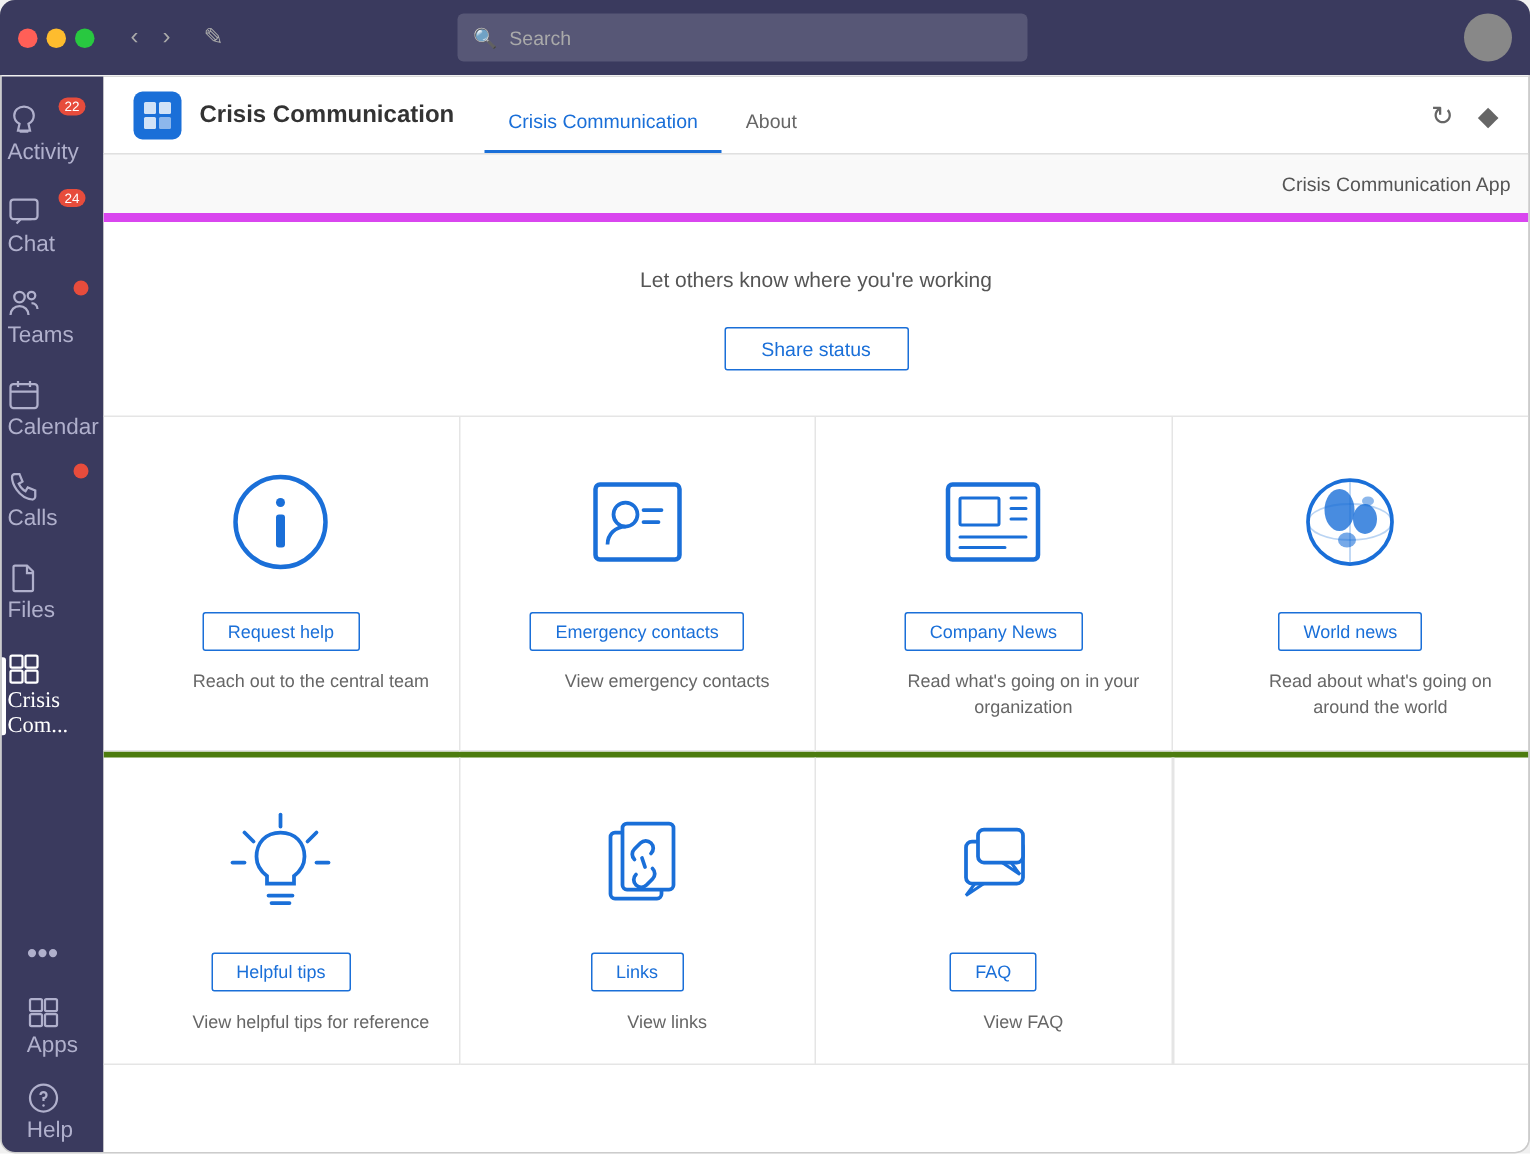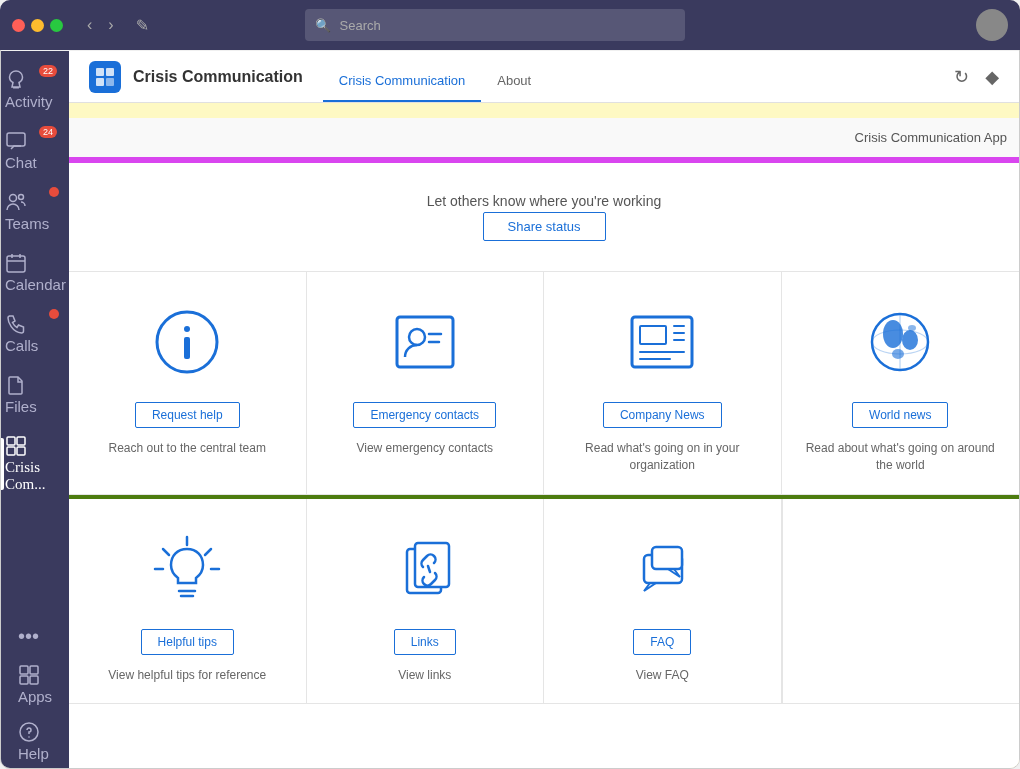--- a/index.html
+++ b/index.html
@@ -55,21 +55,21 @@
       background: #e74c3c; color: #fff; border-radius: 50%;
       font-size: 9px; width: 10px; height: 10px; display: flex; align-items: center; justify-content: center;
     }
     .sidebar-bottom { margin-top: auto; }
     .sidebar-item.active-app::before {
       content: ''; position: absolute; left: 0; top: 50%; transform: translateY(-50%);
       width: 3px; height: 70%; background: #fff; border-radius: 0 2px 2px 0;
     }
 
     
-    .content-area { flex: 1; display: flex; flex-direction: column; background: #fef9c3; gap: 15px; }
+    .content-area { flex: 1; display: flex; flex-direction: column; background: #737373; }
 
     
     .app-header {
       background: #fff; height: 52px; display: flex; align-items: center;
       padding: 0 20px; border-bottom: 1px solid #e0e0e0; flex-shrink: 0;
     }
     .app-icon { width: 32px; height: 32px; background: #1a6fd8; border-radius: 6px; display: flex; align-items: center; justify-content: center; color: #fff; font-size: 16px; margin-right: 12px; }
     .app-title { font-size: 16px; font-weight: 600; color: #333; margin-right: 20px; }
     .app-tabs { display: flex; gap: 0; height: 100%; align-items: flex-end; }
     .app-tab {
@@ -86,42 +86,42 @@
     
     .inner-header {
       background: #f9f9f9; border-bottom: 6px solid #d946ef;
       padding: 12px; text-align: right; font-size: 13px; color: #555;
     }
 
     
     .hero-section {
       padding: 30px 20px; text-align: center; border-bottom: 1px solid #e5e5e5;
     }
-    .hero-text { font-size: 14px; color: #555; margin-bottom: 3px; }
+    .hero-text { font-size: 14px; color: #555; margin-bottom: 24px; }
     .share-btn {
       border: 1px solid #1a6fd8; color: #1a6fd8; background: #fff;
       padding: 6px 24px; border-radius: 2px; font-size: 13px; cursor: pointer;
       font-weight: 500;
     }
 
     
     .cards-grid { display: grid; grid-template-columns: repeat(4, 1fr); border-bottom: 4px solid #4d7c0f; }
     .card {
       display: flex; flex-direction: column; align-items: center;
       padding: 30px 16px 20px; border-right: 1px solid #e5e5e5; border-bottom: 1px solid #e5e5e5;
       text-align: center;
     }
     .card:last-child { border-right: none; }
     .card-icon { width: 80px; height: 80px; margin-bottom: 20px; }
     .card-btn {
       border: 1px solid #1a6fd8; color: #1a6fd8; background: #fff;
       padding: 5px 16px; border-radius: 2px; font-size: 12px; cursor: pointer;
       font-weight: 500; margin-bottom: 12px; white-space: nowrap;
     }
-    .card-desc { font-size: 12px; color: #666; line-height: 1.4; }
+    .card-desc { font-size: 12px; color: #666; line-height: 1.4; margin-left: 40px; }
 
     
     svg { display: block; }
   </style>
 </head>
 <body>
 
 <div class="title-bar">
   <div class="traffic-lights">
     <div class="tl tl-red"></div>

